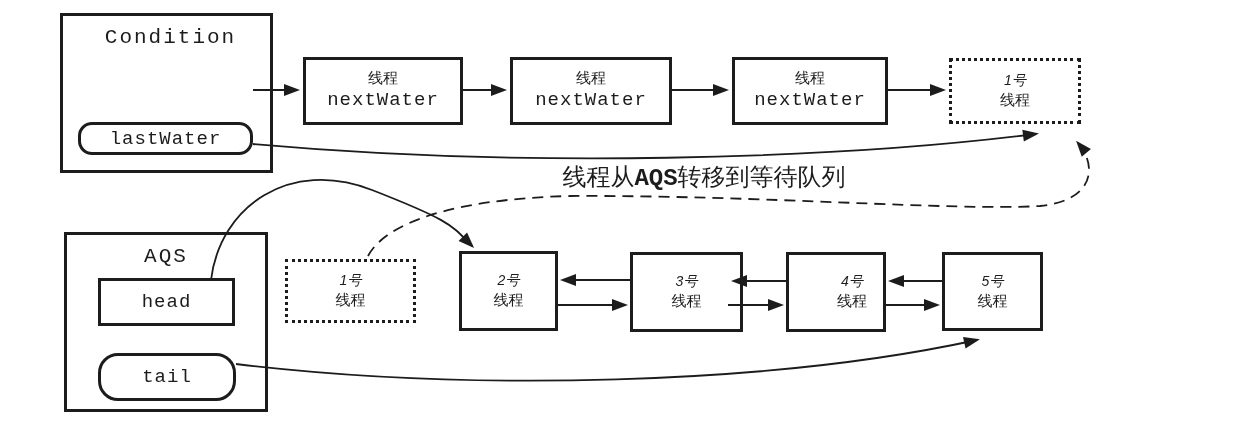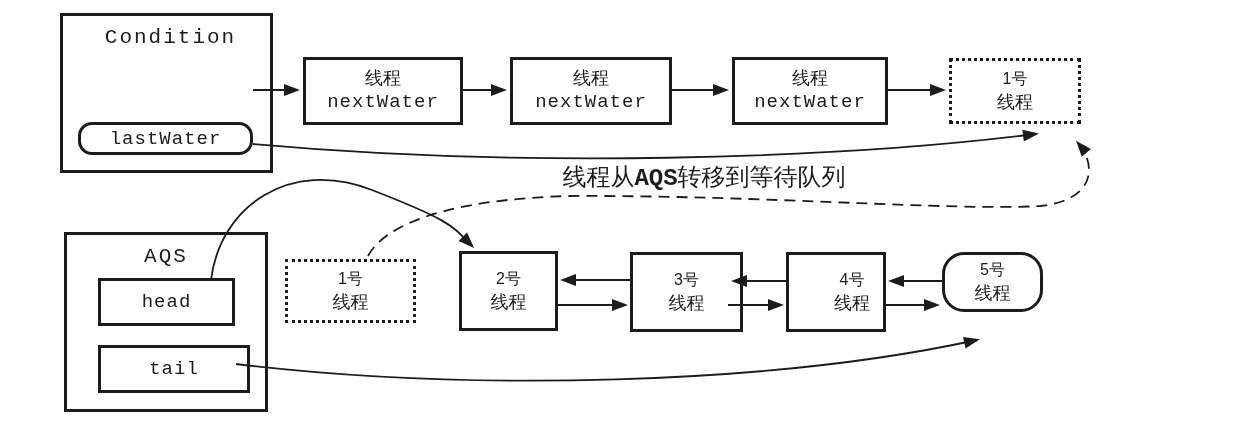--- a/index.html
+++ b/index.html
@@ -37,22 +37,22 @@
     position:absolute;
     box-sizing:border-box;
     border:3px solid #1c1c1c;
     display:flex;align-items:center;justify-content:center;
     font-family:"Liberation Mono","DejaVu Sans Mono",monospace;
     font-size:19px;
     letter-spacing:1px;
     background:transparent;
     z-index:3;
   }
-  .cjk{font-size:18px;}
-  .num{font-size:16px;}
+  .cjk{font-size:15px;}
+  .num{font-size:14px;font-style:italic;}
   .node-sub{font-family:"Liberation Mono","DejaVu Sans Mono",monospace;font-size:19px;letter-spacing:1px;}
   .transfer-label{
     position:absolute;
     left:548px;top:161px;width:312px;
     text-align:center;
     font-size:24px;
     z-index:2;
     white-space:nowrap;
   }
   .transfer-label b{font-weight:bold;}
@@ -114,38 +114,38 @@
   <div class="transfer-label">
     <span>线程从</span><b class="mono">AQS</b><span>转移到等待队列</span>
   </div>
 
   <div class="box container-box" style="left:64px;top:232px;width:204px;height:180px;">
     <div class="container-title">AQS</div>
   </div>
   <div class="field" style="left:98px;top:278px;width:137px;height:48px;">
     <span>head</span>
   </div>
-  <div class="field" style="left:98px;top:345px;width:152px;height:48px;">
+  <div class="field" style="left:98px;top:353px;width:138px;height:48px;border-radius:20px;">
     <span>tail</span>
   </div>
 
   <div class="box dashed" style="left:285px;top:259px;width:131px;height:64px;">
     <span class="num">1号</span>
     <span class="cjk">线程</span>
   </div>
   <div class="box" style="left:459px;top:251px;width:99px;height:80px;">
     <span class="num">2号</span>
     <span class="cjk">线程</span>
   </div>
   <div class="box" style="left:630px;top:252px;width:113px;height:80px;">
     <span class="num">3号</span>
     <span class="cjk">线程</span>
   </div>
   <div class="box" style="left:786px;top:252px;width:100px;height:80px;padding-left:32px;">
     <span class="num">4号</span>
     <span class="cjk">线程</span>
   </div>
-  <div class="box" style="left:942px;top:252px;width:101px;height:60px;border-radius:22px;">
+  <div class="box" style="left:942px;top:252px;width:101px;height:79px;">
     <span class="num">5号</span>
     <span class="cjk">线程</span>
   </div>
 
 </div>
 
 </body></html>

